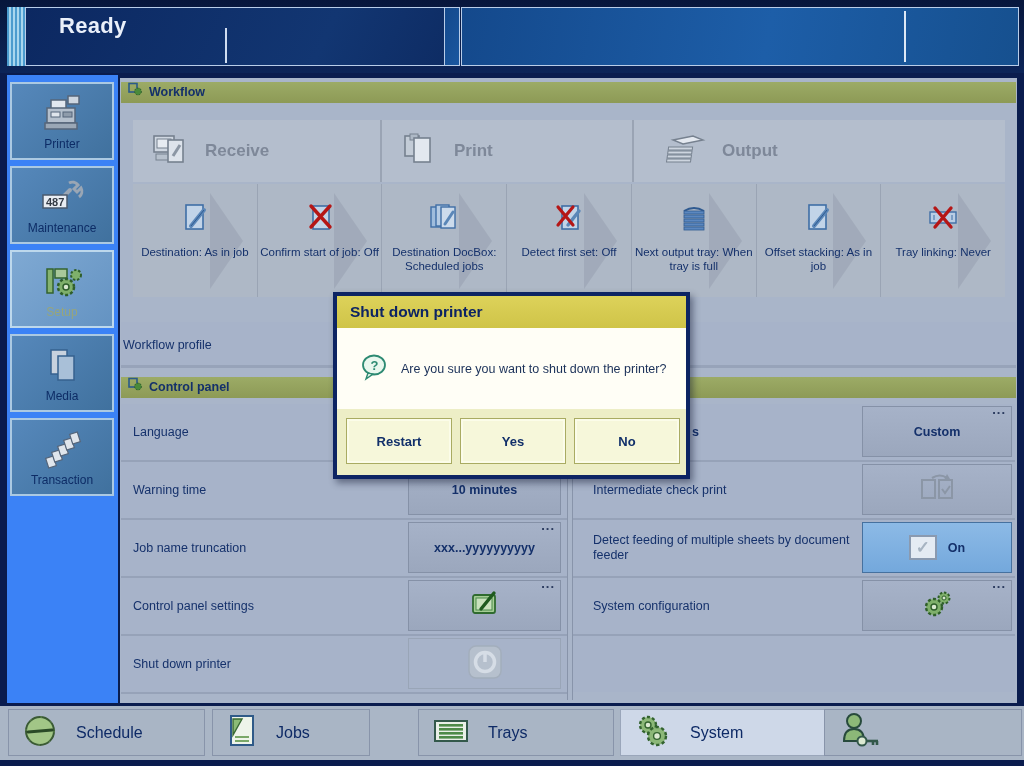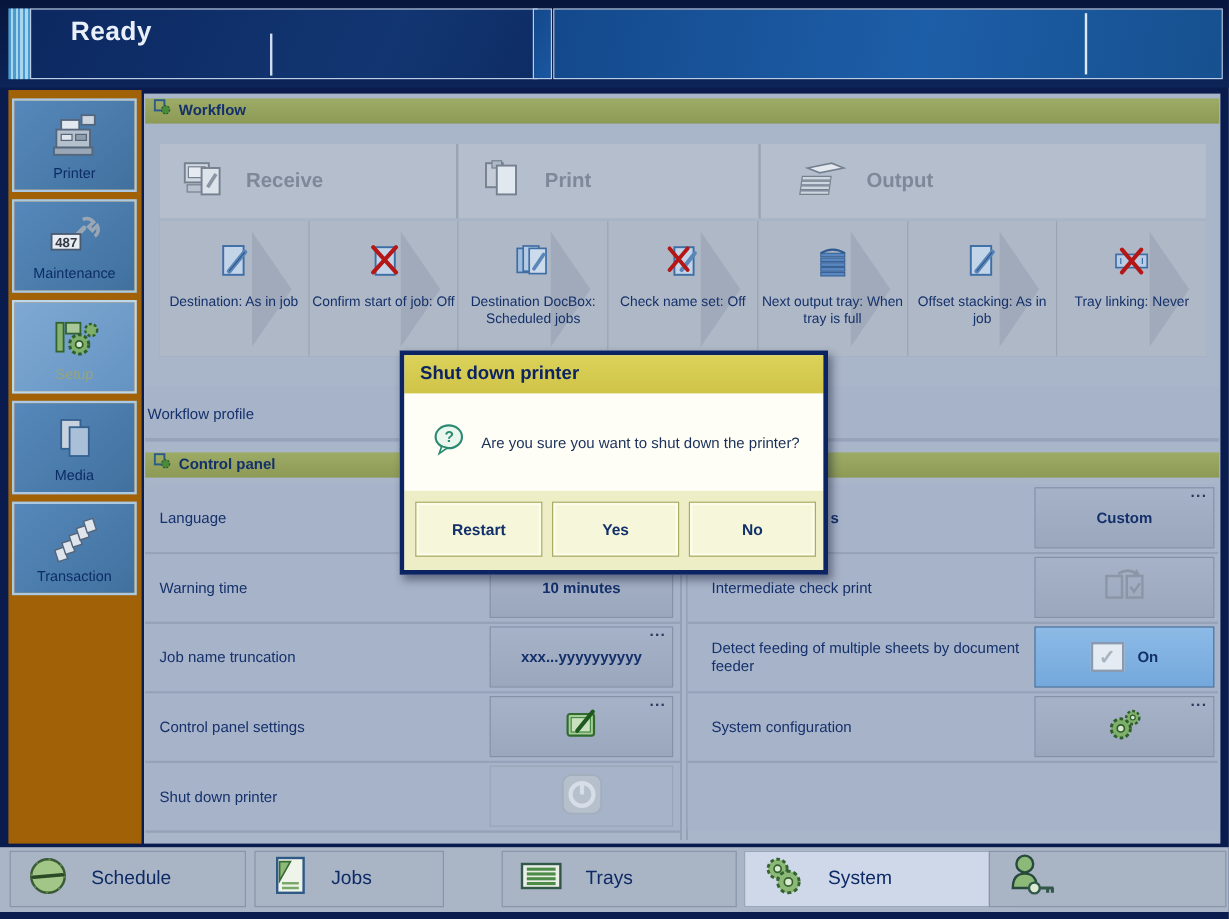--- a/index.html
+++ b/index.html
@@ -17,21 +17,21 @@
   .tp-panel{position:absolute;top:7px;height:57px;border:1px solid #b9cde9;box-sizing:content-box;}
   .tp-left{left:25px;width:421px;background:linear-gradient(115deg,#0c2861,#123672 70%,#0e2c64);}
   .tp-left .ready{position:absolute;left:9px;top:5px;font-size:22px;font-weight:bold;
     color:#eaf0fa;letter-spacing:.3px;margin-left:24px;}
   .tp-left .tdiv{position:absolute;left:199px;top:20px;width:2px;height:35px;background:#cfdcf0;}
   .tp-mid{left:444px;width:14px;background:linear-gradient(115deg,#14498c,#1a57a0);}
   .tp-right{left:461px;width:556px;background:linear-gradient(100deg,#14498c,#1d5ea8 55%,#16508f);}
   .tp-right .tick{position:absolute;right:112px;top:3px;width:2px;height:51px;background:#dde8f6;}
 
   
-  .sidebar{position:absolute;left:7px;top:75px;width:111px;height:628px;background:#a16207;}
+  .sidebar{position:absolute;left:7px;top:75px;width:111px;height:628px;background:#3b82f6;}
   .side-btn{position:absolute;left:3px;width:104px;height:78px;box-sizing:border-box;
     background:linear-gradient(135deg,#5688bb,#40719e);border:2px solid #abc9e2;
     text-align:center;cursor:pointer;}
   .side-btn .sic{margin-top:9px;display:inline-block;}
   .side-btn .slbl{position:absolute;bottom:7px;left:0;width:100%;font-size:12px;color:#0d2c66;}
   .side-btn.selected{background:linear-gradient(135deg,#7fa9d3,#6493c2);border-color:#bdd8ec;}
   .side-btn.selected .slbl{color:#97a57b;}
 
   
   .main{position:absolute;left:120px;top:78px;width:897px;height:625px;background:#a9b5c9;}
@@ -278,21 +278,21 @@
       <span class="clab">Destination DocBox: Scheduled jobs</span>
     </div>
     <div class="cell">
       <span class="cic">
         <svg width="36" height="36" viewBox="0 0 36 36">
           <rect x="11" y="5" width="16" height="23" fill="#c2d4e8" stroke="#3f6ea6" stroke-width="1.6"></rect>
           <line x1="28" y1="10" x2="17" y2="24" stroke="#5b87b8" stroke-width="3.4" stroke-linecap="round"></line>
           <path d="M7 6 L22 24 M22 6 L7 24" stroke="#b51616" stroke-width="3.2" stroke-linecap="round"></path>
         </svg>
       </span>
-      <span class="clab">Check name set: Off</span>
+      <span class="clab">Detect first set: Off</span>
     </div>
     <div class="cell">
       <span class="cic">
         <svg width="36" height="36" viewBox="0 0 36 36">
           <path d="M8 10 Q18 4 28 10" fill="none" stroke="#2f5a90" stroke-width="2"></path>
           <g fill="#5b87c0" stroke="#2f5a90" stroke-width="0.8">
             <rect x="8" y="10" width="20" height="3"></rect>
             <rect x="8" y="14" width="20" height="3"></rect>
             <rect x="8" y="18" width="20" height="3"></rect>
             <rect x="8" y="22" width="20" height="3"></rect>

